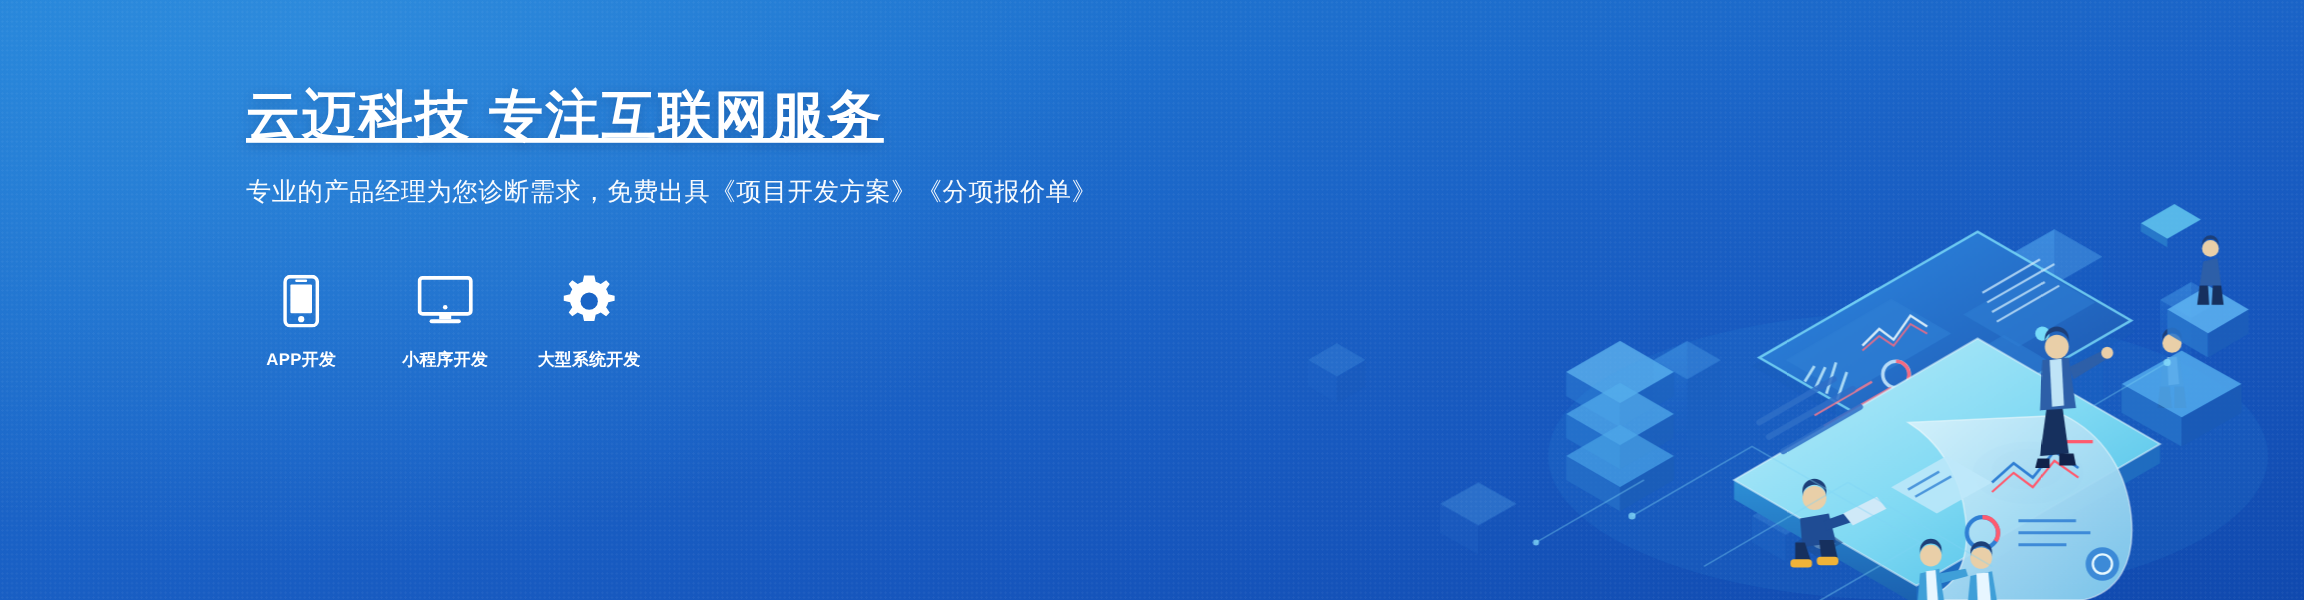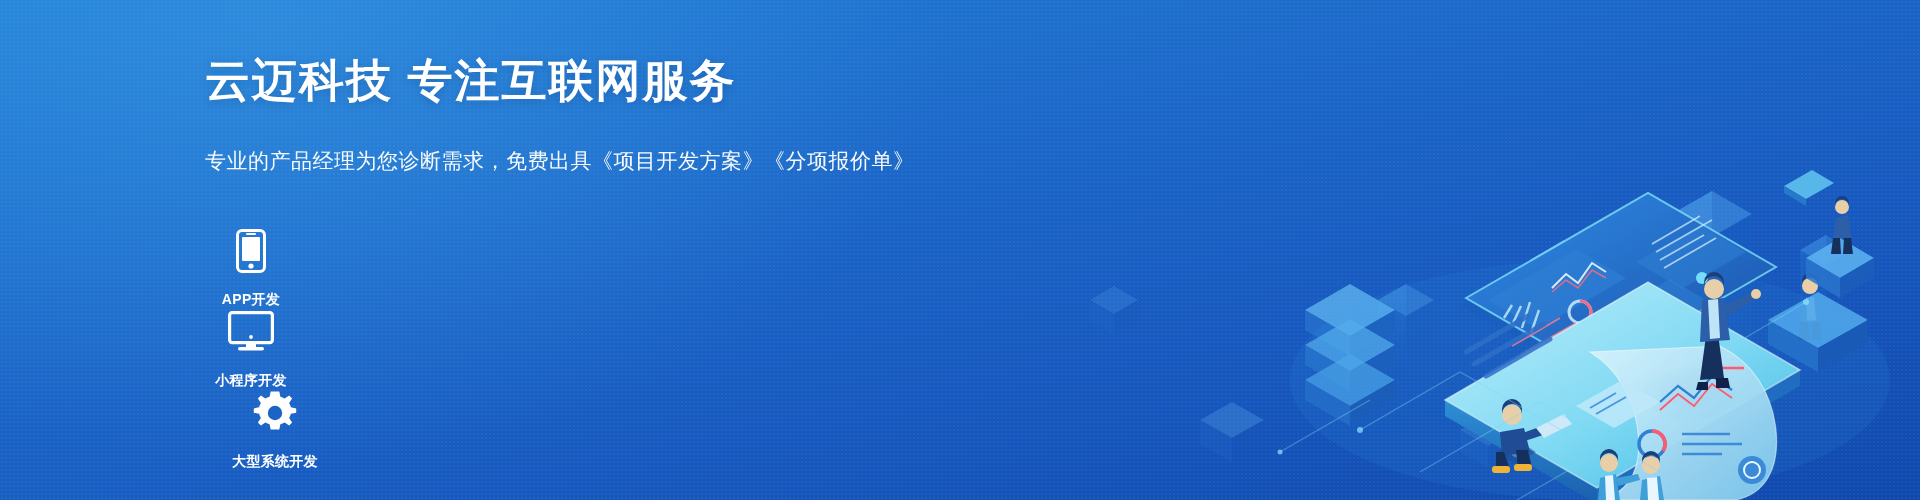--- a/index.html
+++ b/index.html
@@ -47,51 +47,51 @@
   .content {
     position: absolute;
     left: 205px;
     top: 0;
     height: 500px;
     z-index: 5;
   }
 
   .title {
     position: absolute;
-    top: 56px;
+    top: 72px;
     left: 0;
     white-space: nowrap;
     font-size: 45px;
     font-weight: bold;
     color: #ffffff;
     letter-spacing: 2px;
     line-height: 1.1;
     text-shadow: 0 2px 10px rgba(0,30,80,0.22);
+    text-decoration: underline;
   }
 
   .subtitle {
     position: absolute;
     top: 143px;
     left: 0;
     color: #ffffff;
     font-size: 21px;
     line-height: 36px;
     letter-spacing: 0.5px;
     white-space: nowrap;
     opacity: 0.97;
   }
   .subtitle .line { display: block; }
 
   .services {
     position: absolute;
     top: 228px;
     left: -2px;
     display: flex;
-    align-items: flex-end;
-    flex-direction: column;
+    align-items: center;
   }
   .service {
     display: flex;
     flex-direction: column;
     align-items: center;
     margin-right: 24px;
     width: 96px;
   }
   .service:last-child { margin-right: 0; }
   .service .ico {

